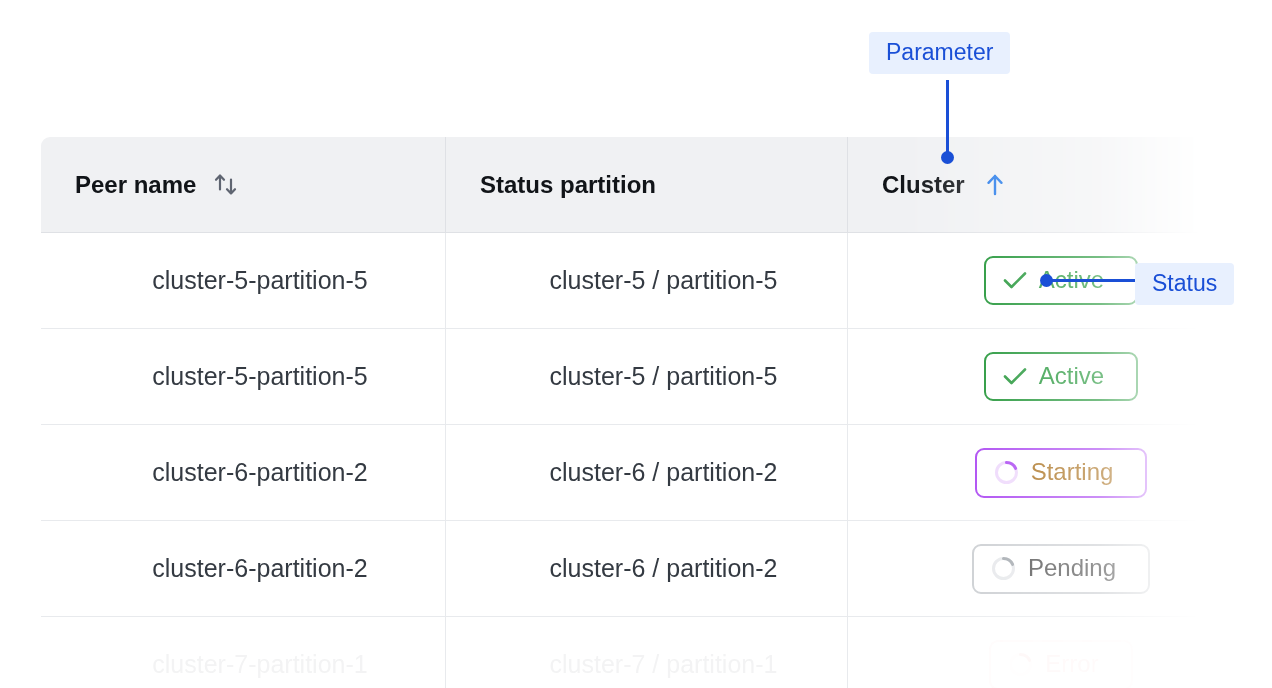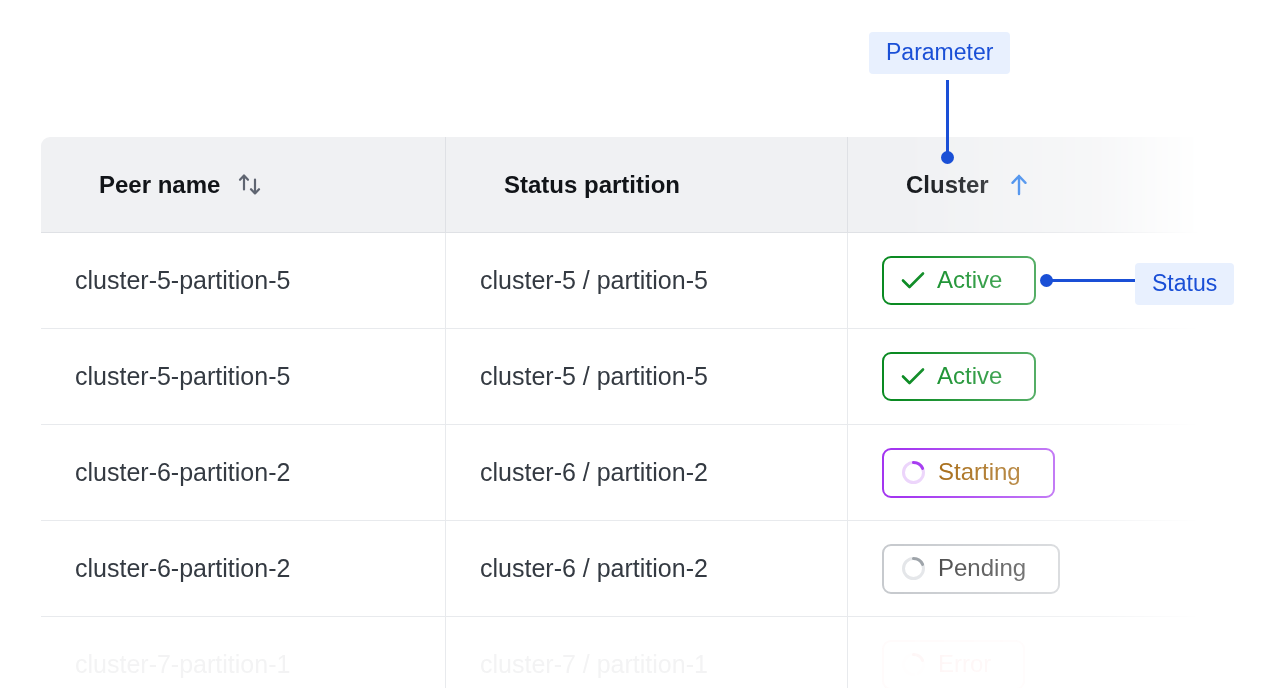--- a/index.html
+++ b/index.html
@@ -89,31 +89,32 @@
   table.peers tbody td {
     height: 96px;
     font-size: 25px;
     font-weight: 400;
     color: #343a42;
     padding: 0 0 0 34px;
     border-bottom: 1px solid #e8eaed;
     border-right: 1px solid #e8eaed;
     vertical-align: middle;
     white-space: nowrap;
+    text-align: center;
   }
   table.peers tbody td:last-child { border-right: none; }
 
   tr.row-muted td { color: #9aa0a6; }
   tr.row-fading    { opacity: 0.06; }
 
   .col-name   { width: 405px; }
   .col-part   { width: 402px; }
   .col-status { width: 393px; }
 
-  .th-inner { display: flex; align-items: center; gap: 16px; margin-left: 24px; }
+  .th-inner { display: flex; align-items: center; gap: 16px; }
 
   
   .sort-icon { display: inline-block; line-height: 0; }
 
   
   .status-badge {
     display: inline-flex;
     align-items: center;
     gap: 11px;
     border: 2px solid;

